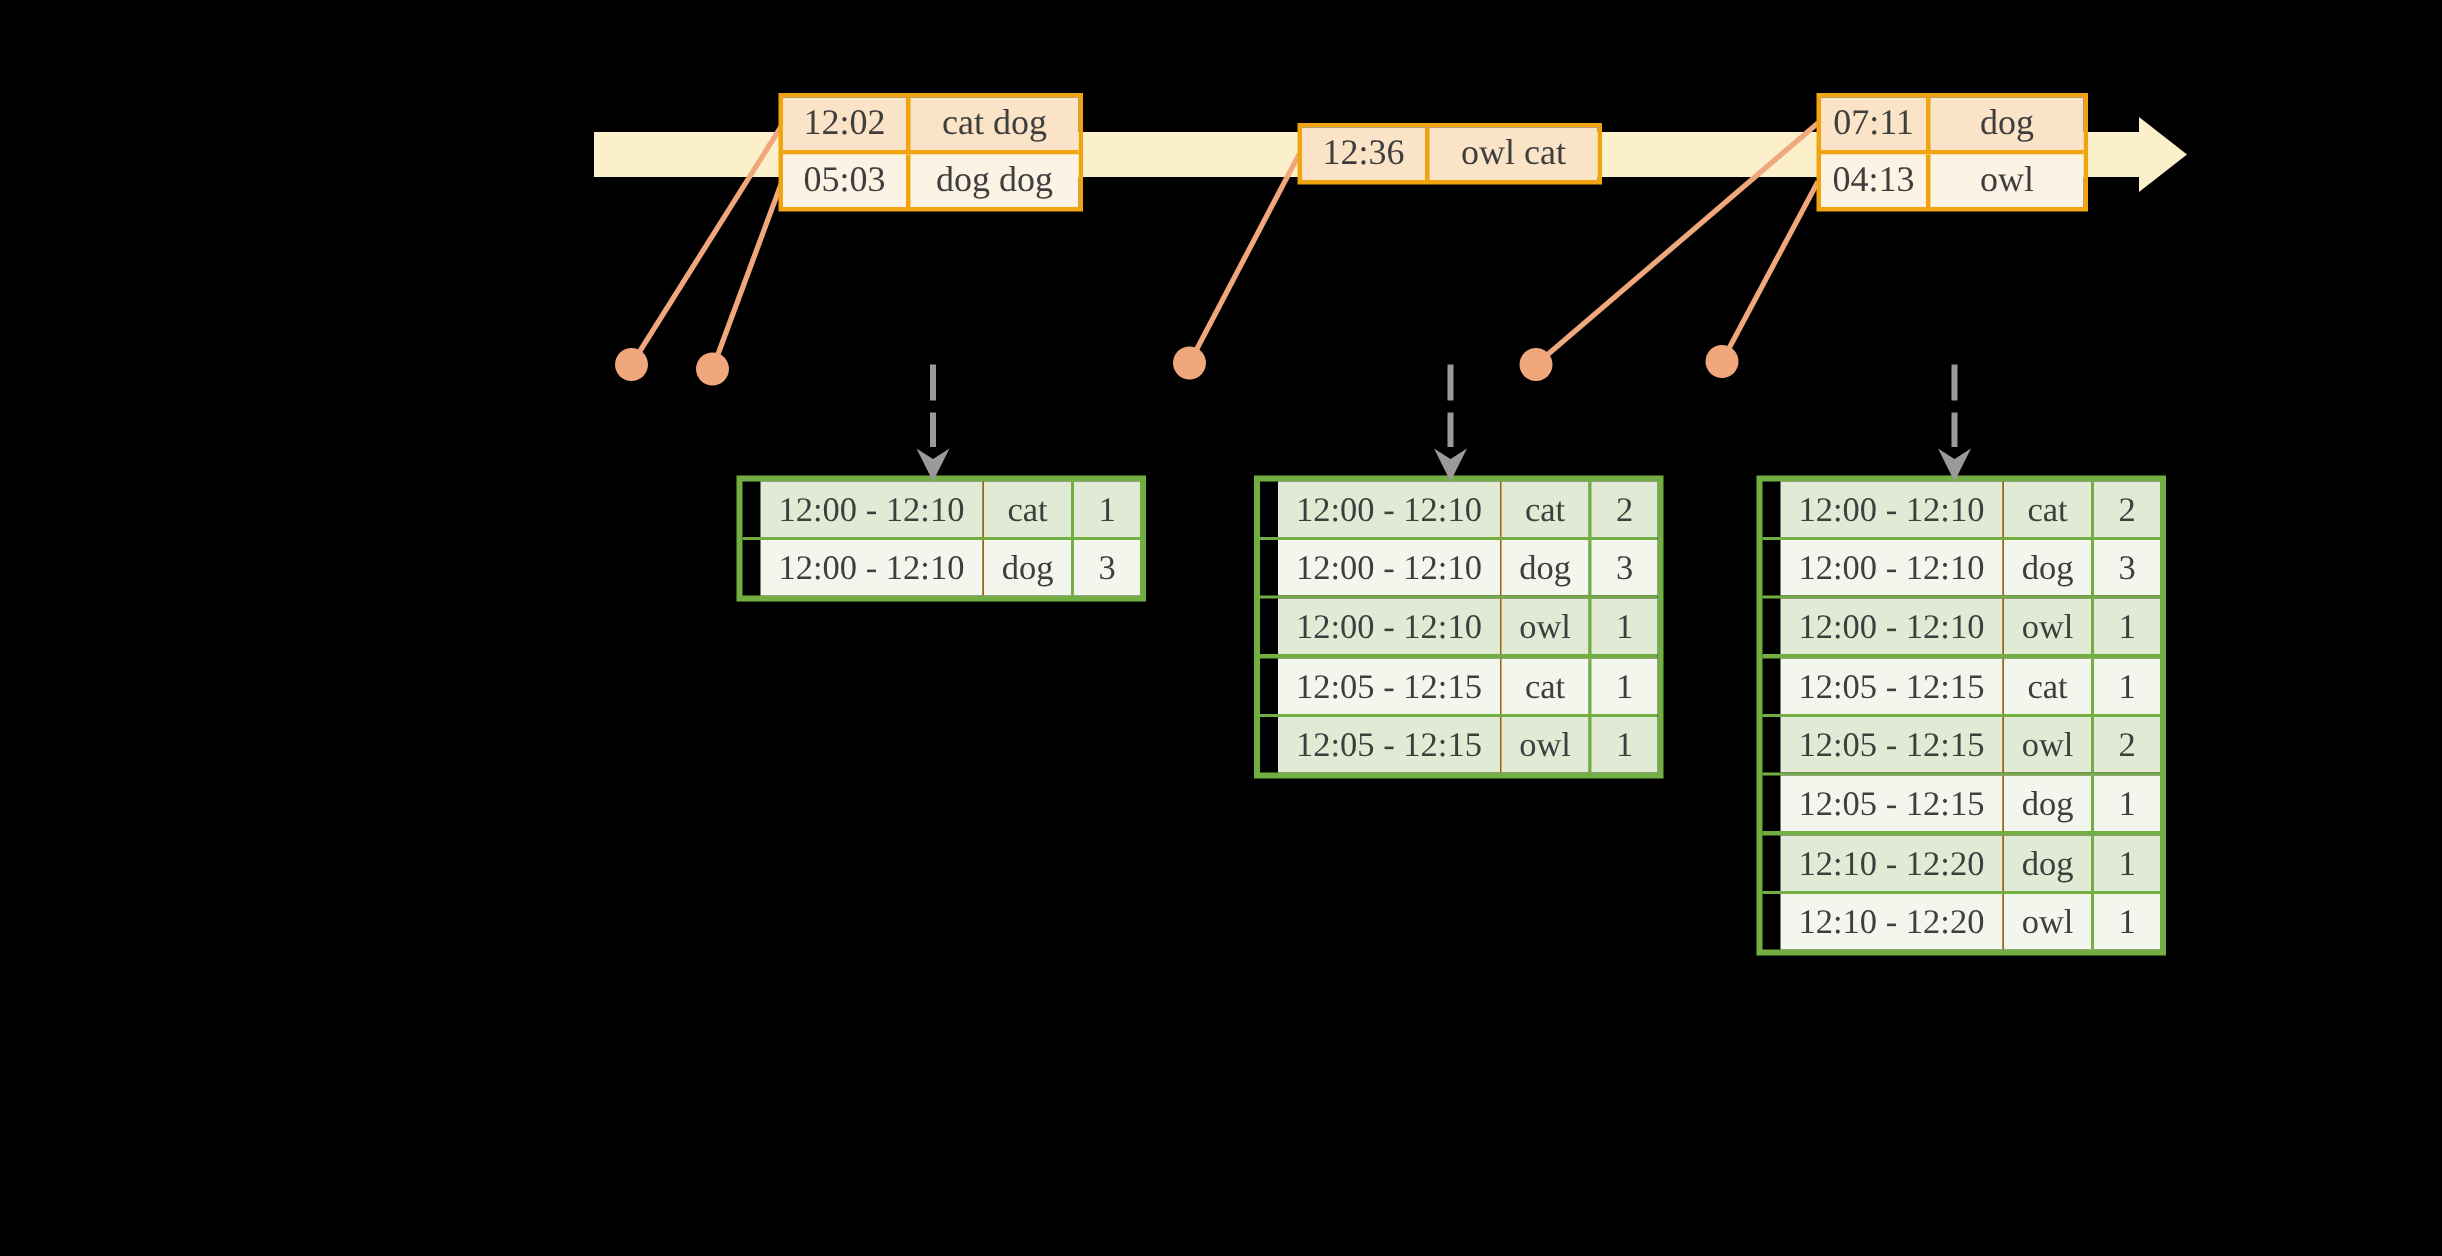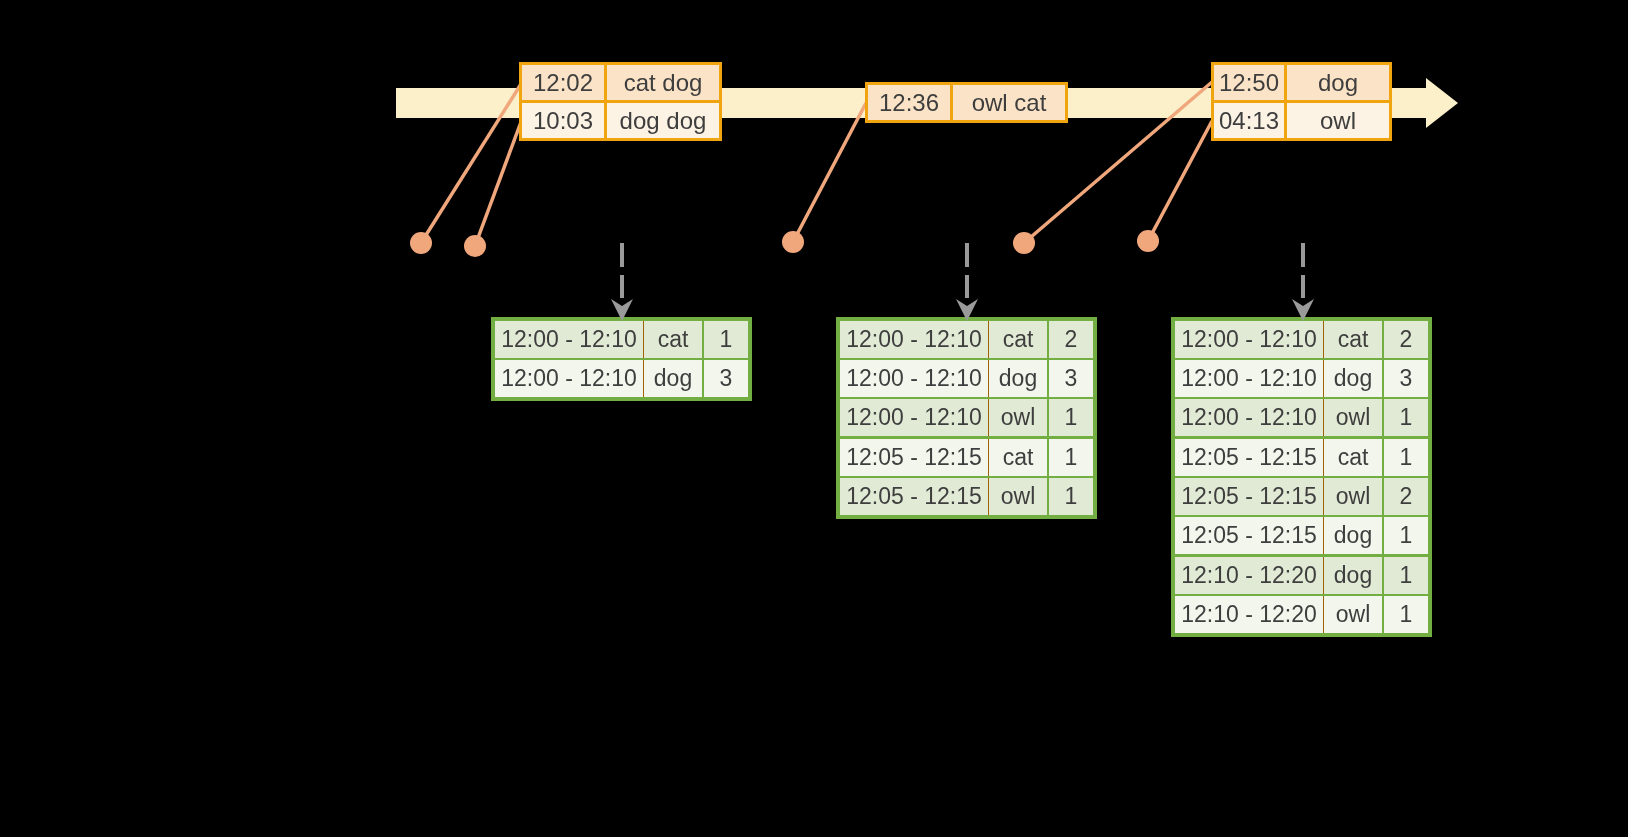--- a/index.html
+++ b/index.html
@@ -1,17 +1,17 @@
 <!DOCTYPE html>
 <html><head>
 <meta charset="utf-8">
 <style>
   html,body{margin:0;padding:0;background:#000;}
   #stage{position:relative;width:1498px;height:837px;background:#000;overflow:hidden;
-         font-family:Liberation Sans, sans-serif;}
+         font-family:Liberation Serif, serif;}
   svg.layer{position:absolute;left:0;top:0;pointer-events:none;}
   #fg{z-index:3;}
   #bg{z-index:0;}
 
   
   .etable{position:absolute;z-index:2;display:flex;flex-direction:column;
           border:3px solid #F0A410;}
   .erow{display:flex;}
   .erow.sep{border-top:3px solid #F0A410;}
   .ecell{display:flex;align-items:center;justify-content:center;height:35px;
@@ -24,21 +24,21 @@
   .erow.cream .ecell{background:#FDF3E4;}
 
   
   .gtable{position:absolute;z-index:2;display:flex;flex-direction:column;
           border:4px solid #73AE43;}
   .grow{display:flex;}
   .grow.thin{border-top:2px solid #73AE43;}
   .grow.grp{border-top:3px solid #73AE43;}
   .gcell{display:flex;align-items:center;justify-content:center;height:37px;
          font-size:23px;color:#3E3E3E;}
-  .gwin{width:148px;}
+  .gwin{width:148px;margin-left:12px;}
   .gword{width:58px;border-left:1px solid #a16207;}
   .gcnt{width:44px;border-left:2px solid #73AE43;}
   .grow.dark .gcell{background:#E1EAD5;}
   .grow.light .gcell{background:#F2F6EC;}
 
   .evline{stroke:#F0A77C;stroke-width:3.5;}
   .evdot{fill:#F0A77C;}
   .trig{stroke:#9A9A9A;stroke-width:4;stroke-dasharray:24 8;}
   .trighead{fill:#9A9A9A;}
 </style>
@@ -74,35 +74,35 @@
     <line class="trig" x1="1303" y1="243" x2="1303" y2="298"></line>
     <path class="trighead" d="M1292 299 L1303 321 L1314 299 L1303 306 Z"></path>
   </svg>
 
   <div class="etable" style="left:519px;top:62px;">
     <div class="erow peach">
       <div class="ecell etime">12:02</div>
       <div class="ecell ewords">cat dog</div>
     </div>
     <div class="erow cream sep">
-      <div class="ecell etime">10:03</div>
+      <div class="ecell etime">05:03</div>
       <div class="ecell ewords">dog dog</div>
     </div>
   </div>
 
   <div class="etable" style="left:865px;top:82px;">
     <div class="erow peach">
       <div class="ecell etime">12:36</div>
       <div class="ecell ewords">owl cat</div>
     </div>
   </div>
 
   <div class="etable et3" style="left:1211px;top:62px;">
     <div class="erow peach">
-      <div class="ecell etime">12:50</div>
+      <div class="ecell etime">07:11</div>
       <div class="ecell ewords">dog</div>
     </div>
     <div class="erow cream sep">
       <div class="ecell etime">04:13</div>
       <div class="ecell ewords">owl</div>
     </div>
   </div>
 
   <div class="gtable" style="left:491px;top:317px;">
     <div class="grow dark">

